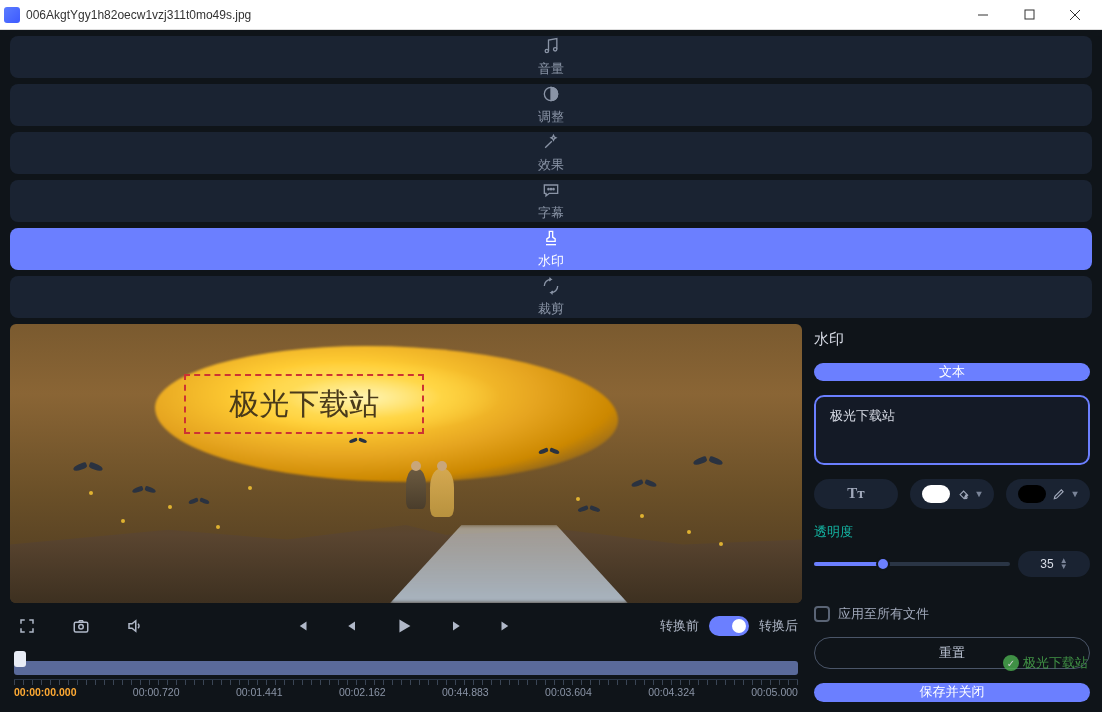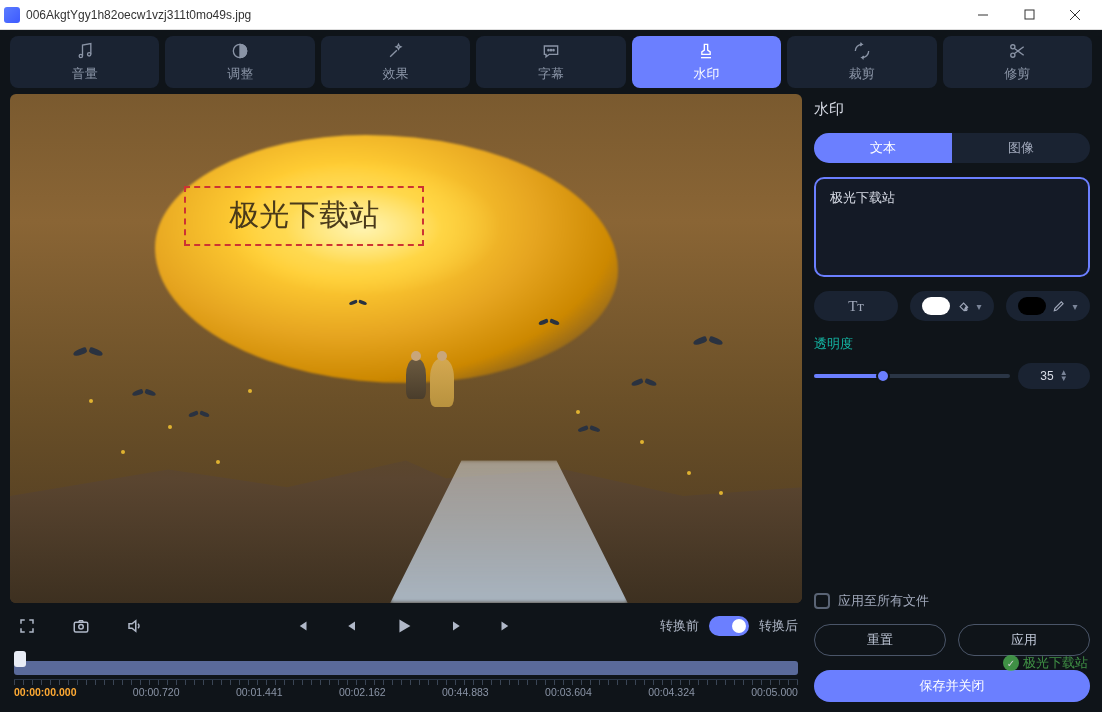--- a/index.html
+++ b/index.html
@@ -3,21 +3,21 @@
 <meta charset="utf-8">
 <style>
 * { margin:0; padding:0; box-sizing:border-box; font-family:"Microsoft YaHei",Arial,sans-serif; }
 body { width:1102px; height:712px; background:#fff; overflow:hidden; }
 .titlebar { height:30px; background:#fff; display:flex; align-items:center; padding:0 4px; border-bottom:1px solid #ddd; }
 .titlebar-icon { width:16px; height:16px; background:linear-gradient(135deg,#5b7cff,#3d5aff); border-radius:3px; margin-right:6px; }
 .titlebar-text { font-size:12px; color:#333; flex:1; }
 .titlebar-ctrl { width:46px; height:30px; display:flex; align-items:center; justify-content:center; cursor:pointer; }
 .titlebar-ctrl svg { stroke:#333; }
 .app { height:682px; background:#0f1419; display:flex; flex-direction:column; }
-.toolbar { display:flex; gap:6px; padding:6px 10px; }
+.toolbar { display:flex; gap:6px; padding:6px 10px;flex-direction:column; }
 .tool-btn { flex:1; height:52px; background:#1a2332; border-radius:8px; display:flex; flex-direction:column; align-items:center; justify-content:center; gap:4px; color:#8a94a6; cursor:pointer; font-size:13px; }
 .tool-btn.active { background:#6b7fff; color:#fff; }
 .tool-btn svg { width:20px; height:20px; }
 .main { flex:1; display:flex; gap:10px; padding:0 10px 10px; min-height:0; }
 .left { flex:1; display:flex; flex-direction:column; min-width:0; }
 .preview { flex:1; position:relative; border-radius:6px; overflow:hidden; background:linear-gradient(180deg,#7a5a2f 0%,#8a6535 25%,#6b5028 60%,#4a3820 100%); }
 .tree { position:absolute; top:8%; left:15%; width:65%; height:65%; }
 .tree-canopy { position:absolute; top:0; left:5%; width:90%; height:75%; background:radial-gradient(ellipse at 40% 35%,#ffe680 0%,#ffcc33 25%,#e6a520 50%,#cc8800 70%,rgba(180,120,0,0) 85%); border-radius:50% 60% 50% 60%; filter:blur(1px); }
 .tree-canopy::after { content:""; position:absolute; top:10%; left:15%; width:60%; height:55%; background:radial-gradient(ellipse,#fff4b0 0%,rgba(255,220,80,0.6) 40%,rgba(255,200,50,0) 70%); border-radius:50%; }
 .rocks { position:absolute; bottom:0; left:0; right:0; height:35%; background:linear-gradient(180deg,rgba(70,55,35,0) 0%,#5a4530 30%,#3d3020 100%); clip-path:polygon(0 40%,20% 25%,35% 35%,50% 20%,55% 30%,70% 25%,85% 40%,100% 35%,100% 100%,0 100%); }
@@ -49,21 +49,21 @@
 .scrubber-thumb { position:absolute; top:2px; left:0; width:12px; height:16px; background:#e8ecf5; border-radius:3px; }
 .ticks { display:flex; justify-content:space-between; font-size:10.5px; color:#8a94a6; border-top:1px solid #2a3545; padding-top:6px; position:relative; }
 .ticks span:first-child { color:#ffaa33; font-weight:bold; }
 .ticks::before { content:""; position:absolute; top:0; left:0; right:0; height:5px; background:repeating-linear-gradient(90deg,#3a4555 0,#3a4555 1px,transparent 1px,transparent 9px); }
 .right { width:280px; display:flex; flex-direction:column; gap:14px; padding:6px 2px 0; }
 .panel-title { color:#d8dce6; font-size:15px; }
 .seg { display:flex; background:#1a2332; border-radius:16px; overflow:hidden; height:30px; }
 .seg-btn { flex:1; display:flex; align-items:center; justify-content:center; font-size:13px; color:#a0a8ba; cursor:pointer; }
 .seg-btn.active { background:#6b7fff; color:#fff; }
 .text-input { height:100px; border:2px solid #6b7fff; border-radius:10px; background:#141a26; color:#d8dce6; padding:10px 14px; font-size:13px; resize:none; outline:none; }
-.style-row { display:flex; gap:12px; }
+.style-row { display:flex; gap:12px;font-weight:bold; }
 .style-pill { flex:1; height:30px; background:#1a2332; border-radius:16px; display:flex; align-items:center; justify-content:center; gap:6px; cursor:pointer; }
 .style-pill.font { color:#a0a8ba; font-size:15px; font-family:serif; }
 .color-swatch { width:28px; height:18px; border-radius:10px; }
 .opacity-row { display:flex; flex-direction:column; gap:10px; }
 .opacity-label { color:#14b8a6; font-size:13px; }
 .opacity-ctrl { display:flex; align-items:center; gap:8px; }
 .slider { flex:1; height:4px; background:#2a3545; border-radius:2px; position:relative; }
 .slider-fill { position:absolute; left:0; top:0; height:100%; width:35%; background:#6b7fff; border-radius:2px; }
 .slider-thumb { position:absolute; left:35%; top:50%; transform:translate(-50%,-50%); width:14px; height:14px; background:#6b7fff; border:2px solid #0f1419; border-radius:50%; }
 .spinner { width:72px; height:26px; background:#1a2332; border-radius:14px; display:flex; align-items:center; justify-content:center; gap:6px; color:#d8dce6; font-size:12px; }
@@ -139,28 +139,20 @@
           <line x1="6" y1="20" x2="18" y2="20"></line>
         </svg>
       <span>水印</span>
     </div>
     <div class="tool-btn">
       <svg viewBox="0 0 24 24" fill="none" stroke="currentColor" stroke-width="1.6">
           <path d="M4 12a8 8 0 018-8l-2-2m2 2l-2 2M20 12a8 8 0 01-8 8l2 2m-2-2l2-2"></path>
         </svg>
       <span>裁剪</span>
     </div>
-    <div class="tool-btn">
-      <svg viewBox="0 0 24 24" fill="none" stroke="currentColor" stroke-width="1.6">
-          <circle cx="7" cy="7" r="2.5"></circle>
-          <circle cx="7" cy="17" r="2.5"></circle>
-          <path d="M9 9l11 8M9 15l11-8"></path>
-        </svg>
-      <span>修剪</span>
-    </div>
   </div>
 
   <div class="main">
     <div class="left">
       <div class="preview">
         <div class="tree">
             <div class="tree-canopy"></div>
           </div>
         <div class="rocks"></div>
         <div class="water"></div>
@@ -256,21 +248,20 @@
           <span>00:04.324</span>
           <span>00:05.000</span>
         </div>
       </div>
     </div>
 
     <div class="right">
       <div class="panel-title">水印</div>
       <div class="seg">
         <div class="seg-btn active">文本</div>
-        <div class="seg-btn">图像</div>
       </div>
       <textarea class="text-input" style="">极光下载站</textarea>
       <div class="style-row">
         <div class="style-pill font">Tᴛ</div>
         <div class="style-pill">
           <div class="color-swatch" style="background:#fff"></div>
           <svg width="14" height="14" viewBox="0 0 24 24" fill="none" stroke="#a0a8ba" stroke-width="2">
               <path d="M7 13l6-6 7 7-6 6-7-7zM19 18a2 2 0 11-4 0c0-1 2-4 2-4s2 3 2 4z"></path>
             </svg>
           <span style="color:#7a8498;font-size:10px">▾</span>
@@ -299,20 +290,19 @@
           </div>
         </div>
       </div>
       <div class="spacer"></div>
       <div class="checkbox-row">
         <div class="checkbox"></div>
         <span>应用至所有文件</span>
       </div>
       <div class="btn-row">
         <div class="btn-outline">重置</div>
-        <div class="btn-outline">应用</div>
       </div>
       <div class="btn-primary">保存并关闭</div>
     </div>
   </div>
 </div>
 
 <div class="brand">极光下载站</div>
 
 </body></html>

